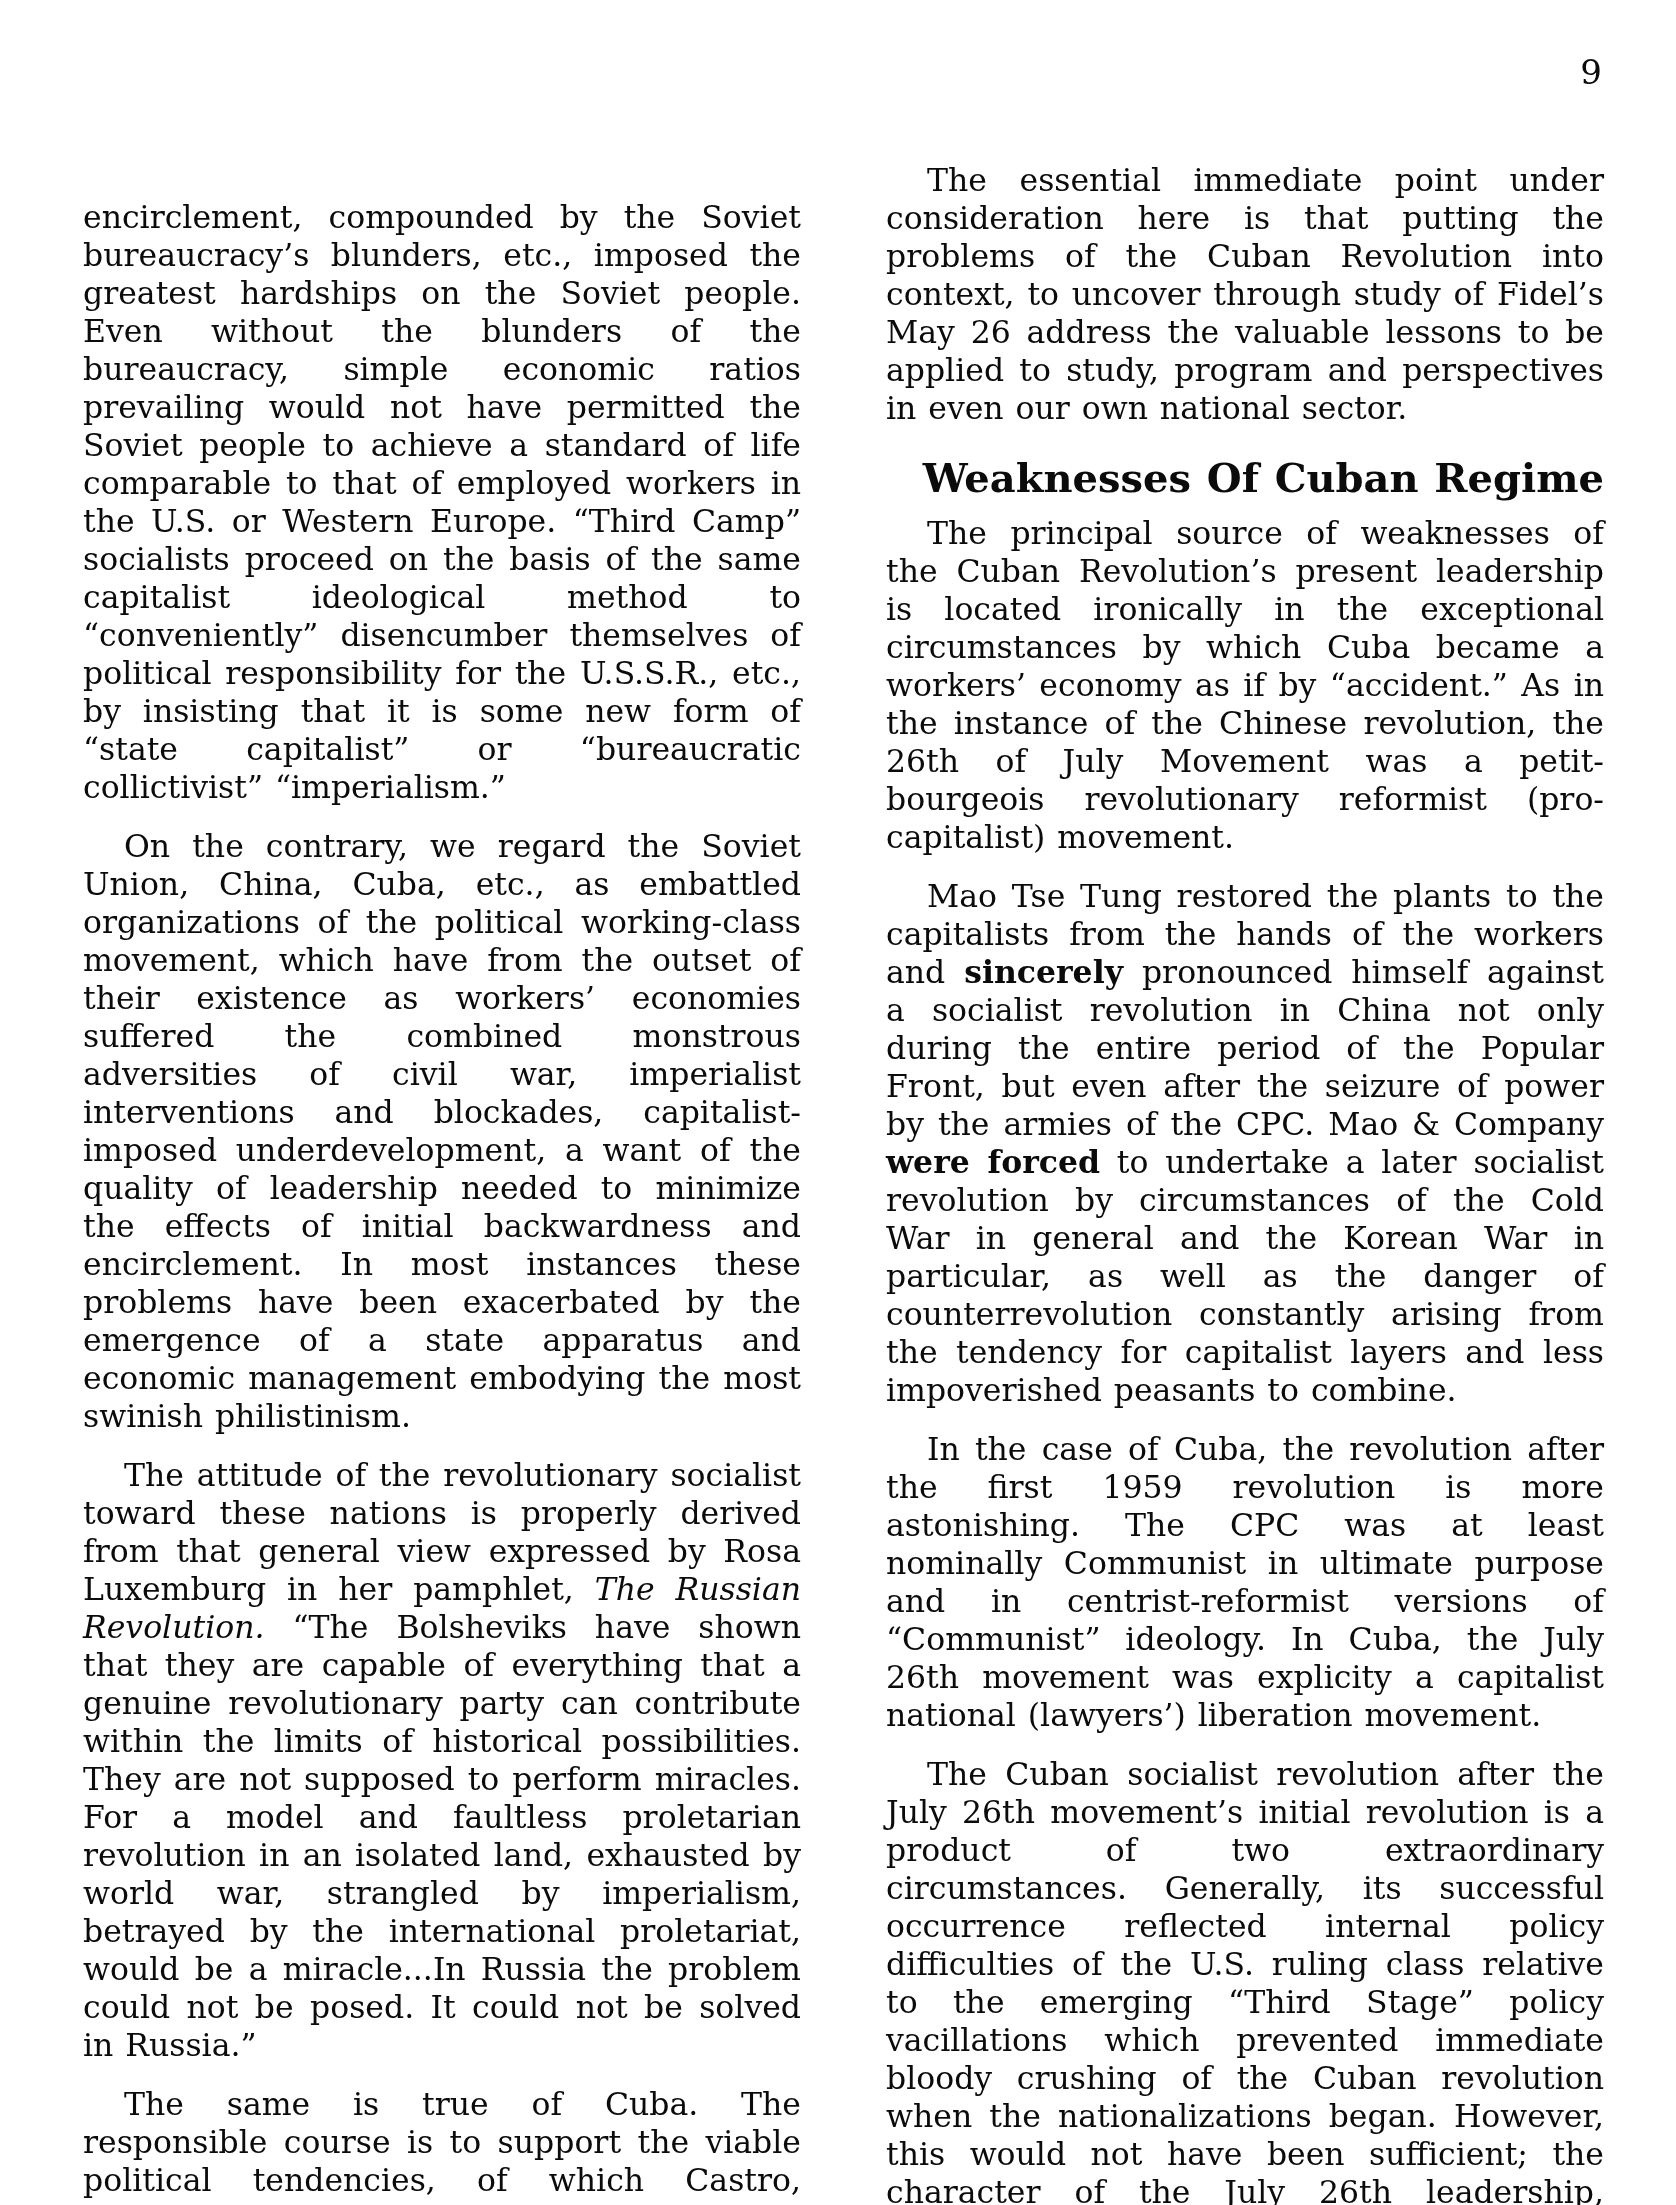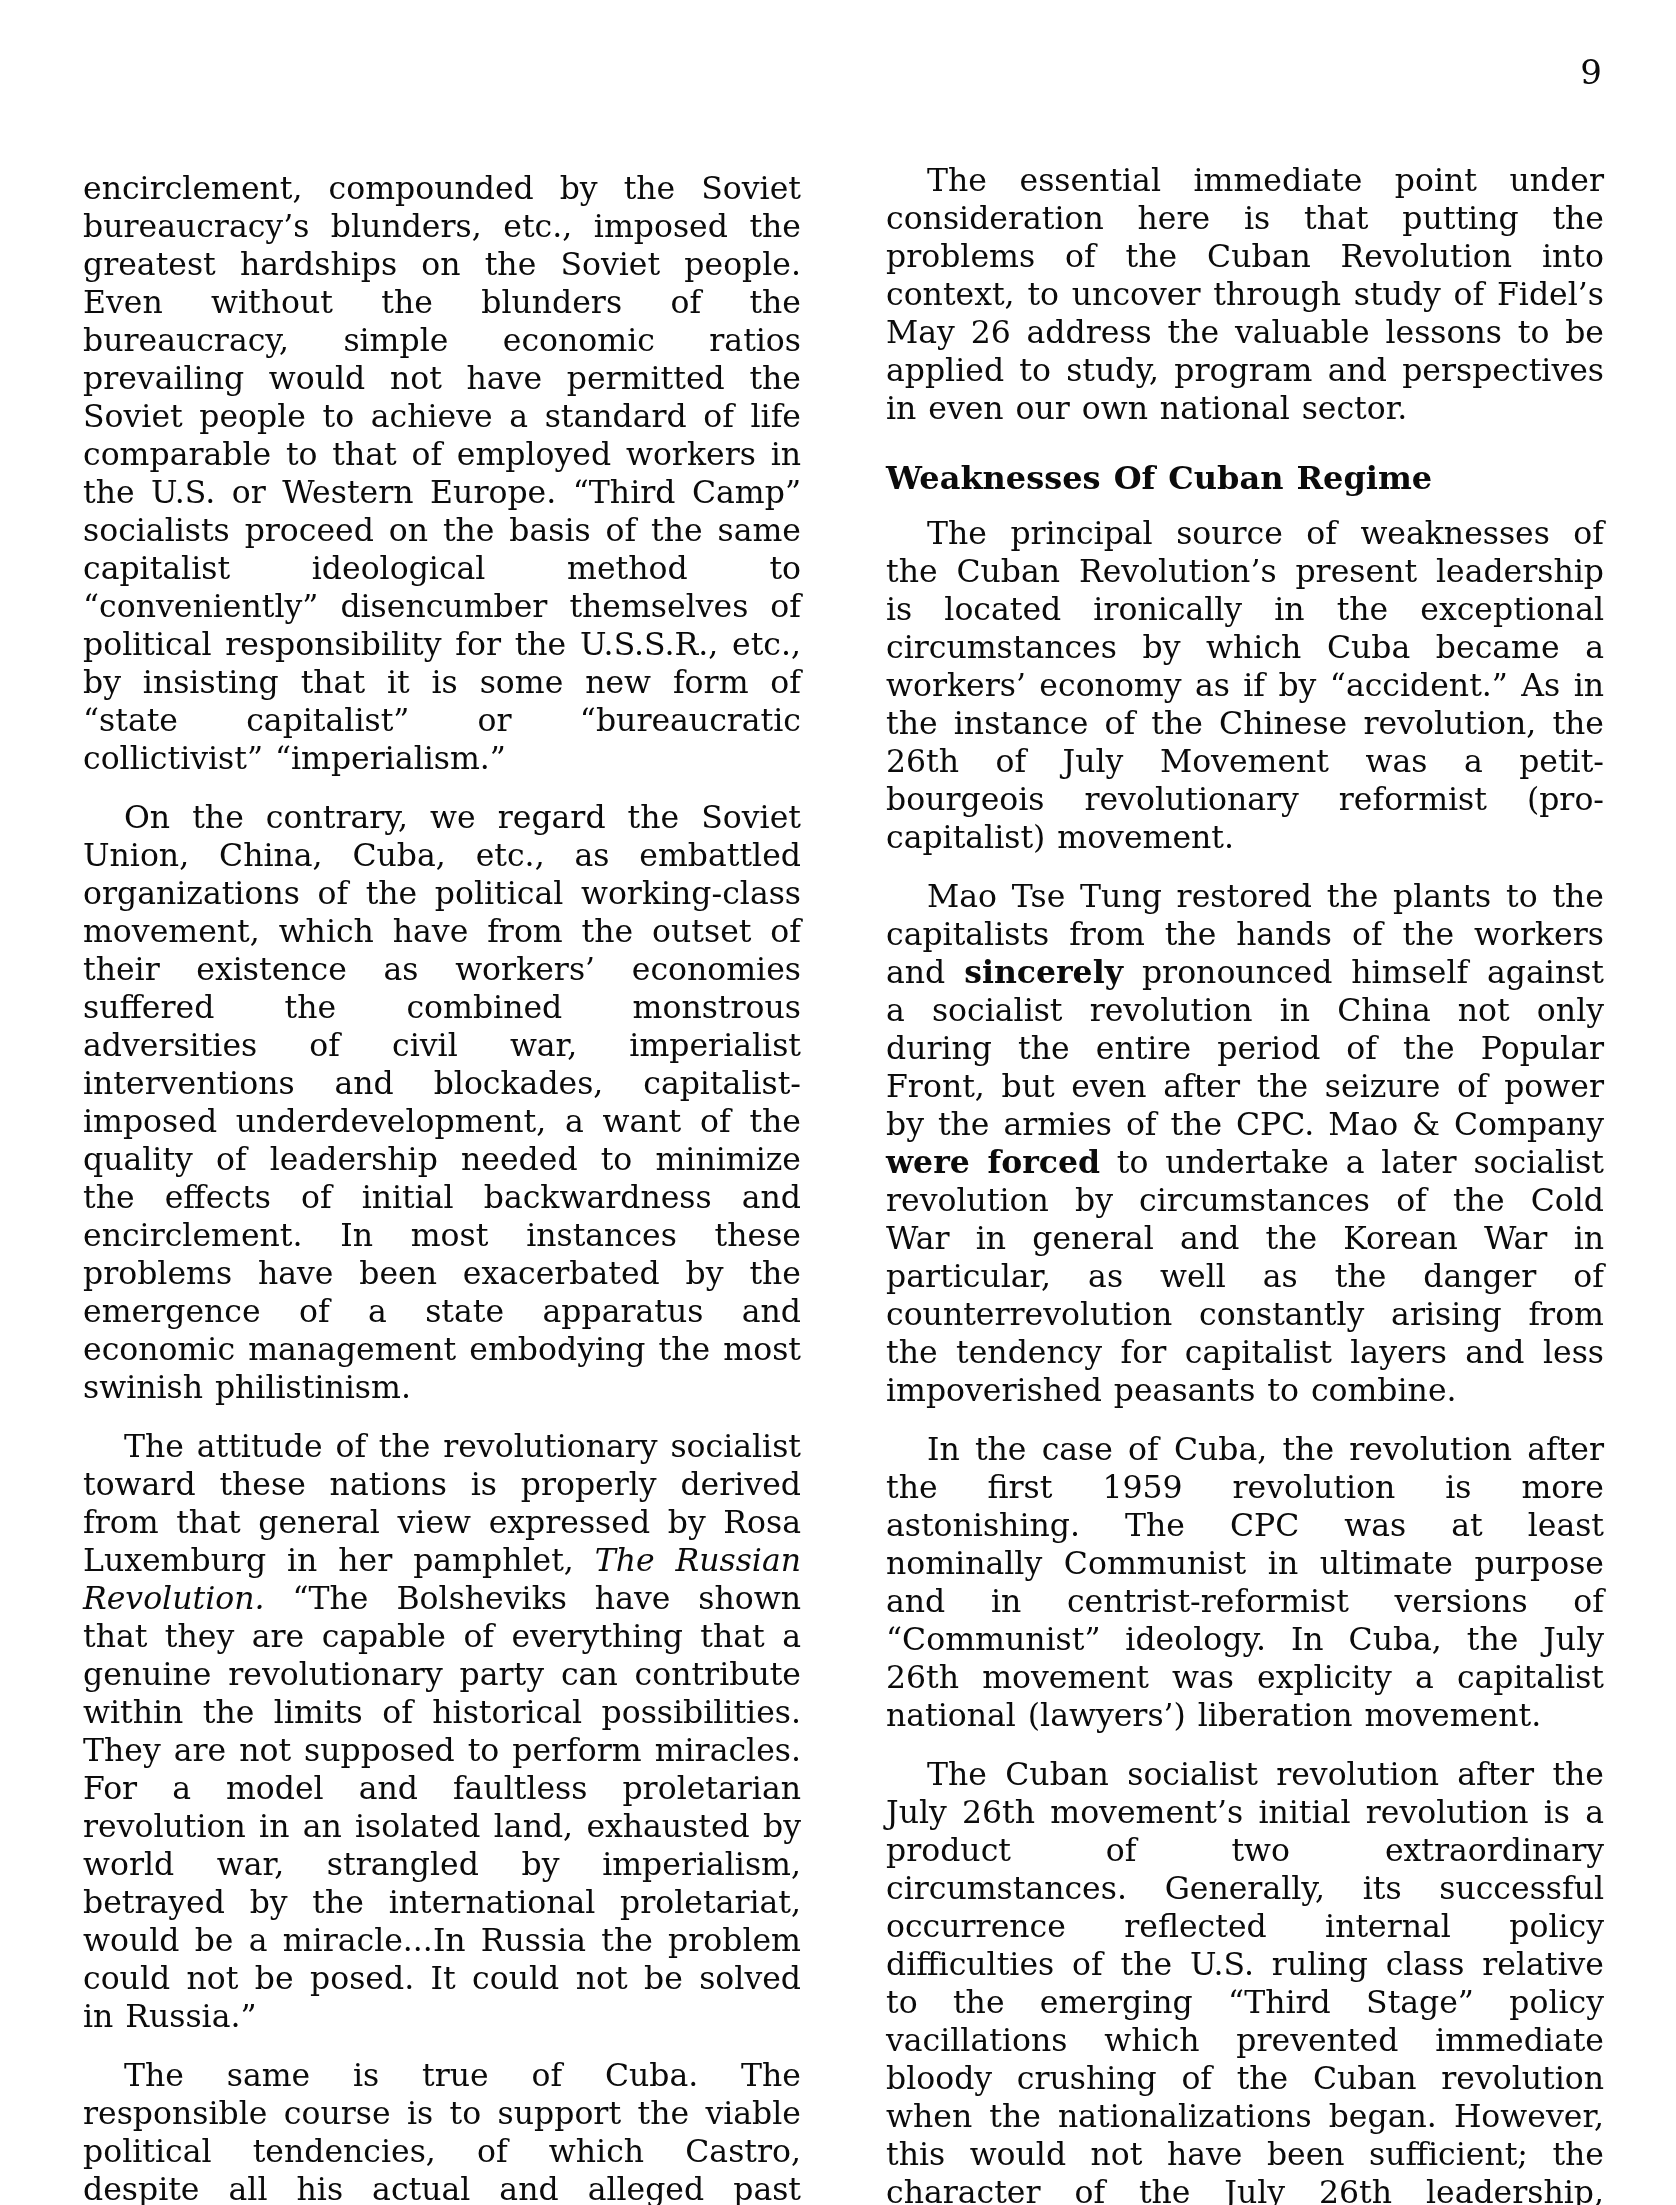--- a/index.html
+++ b/index.html
@@ -34,25 +34,25 @@
     line-height: 38px;
     text-align: justify;
     word-spacing: 0.06em;
   }
   .col-left  { left: 83px;  top: 169px; }
   .col-right { left: 886px; top: 161px; }
   .col p {
     margin: 0 0 21px 0;
     text-indent: 41px;
   }
-  .col p.no-indent { text-indent: 0; }
+  .col p.no-indent { text-indent: 0; margin-top: 29px; }
   .section-heading {
-    font-size: 32px;
+    font-size: 40px;
     font-weight: bold;
-    text-align: left;
+    text-align: right;
     margin: 32px 0 17px 0;
     line-height: 38px;
   }
   .italic { font-style: italic; }
   .bold   { font-weight: bold; }
 </style>
 </head>
 <body>
 
 <div class="page">

